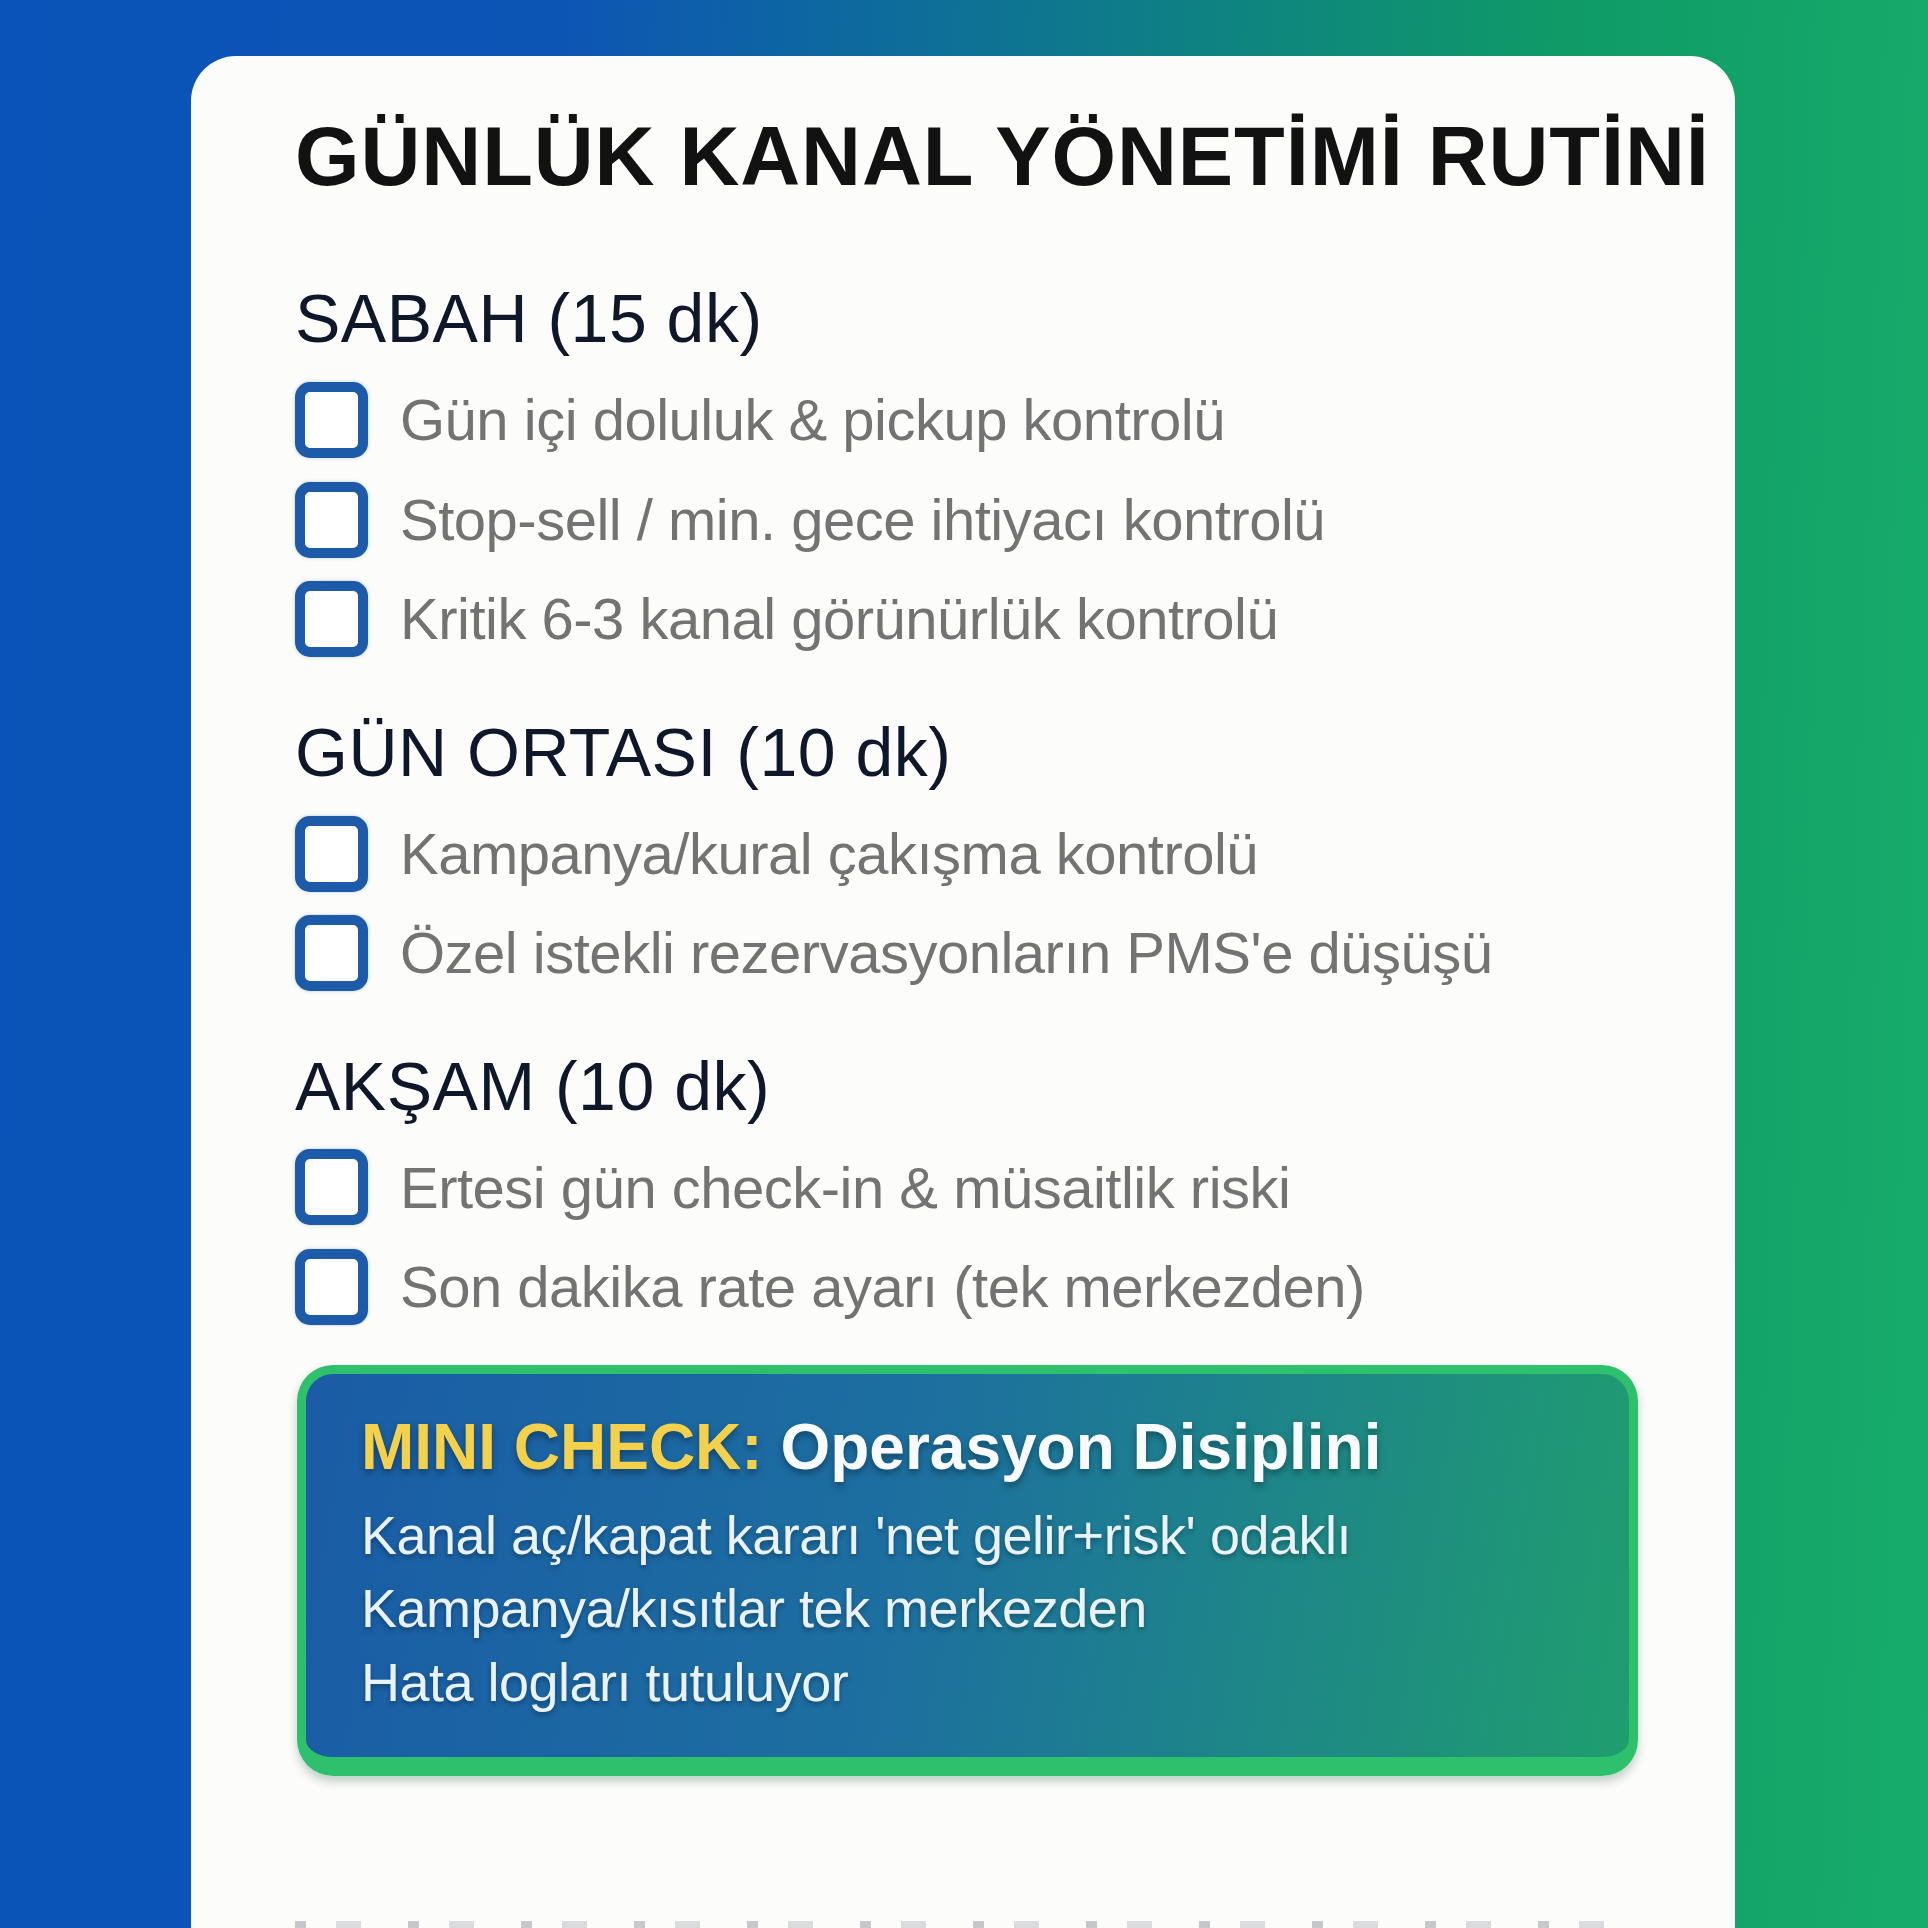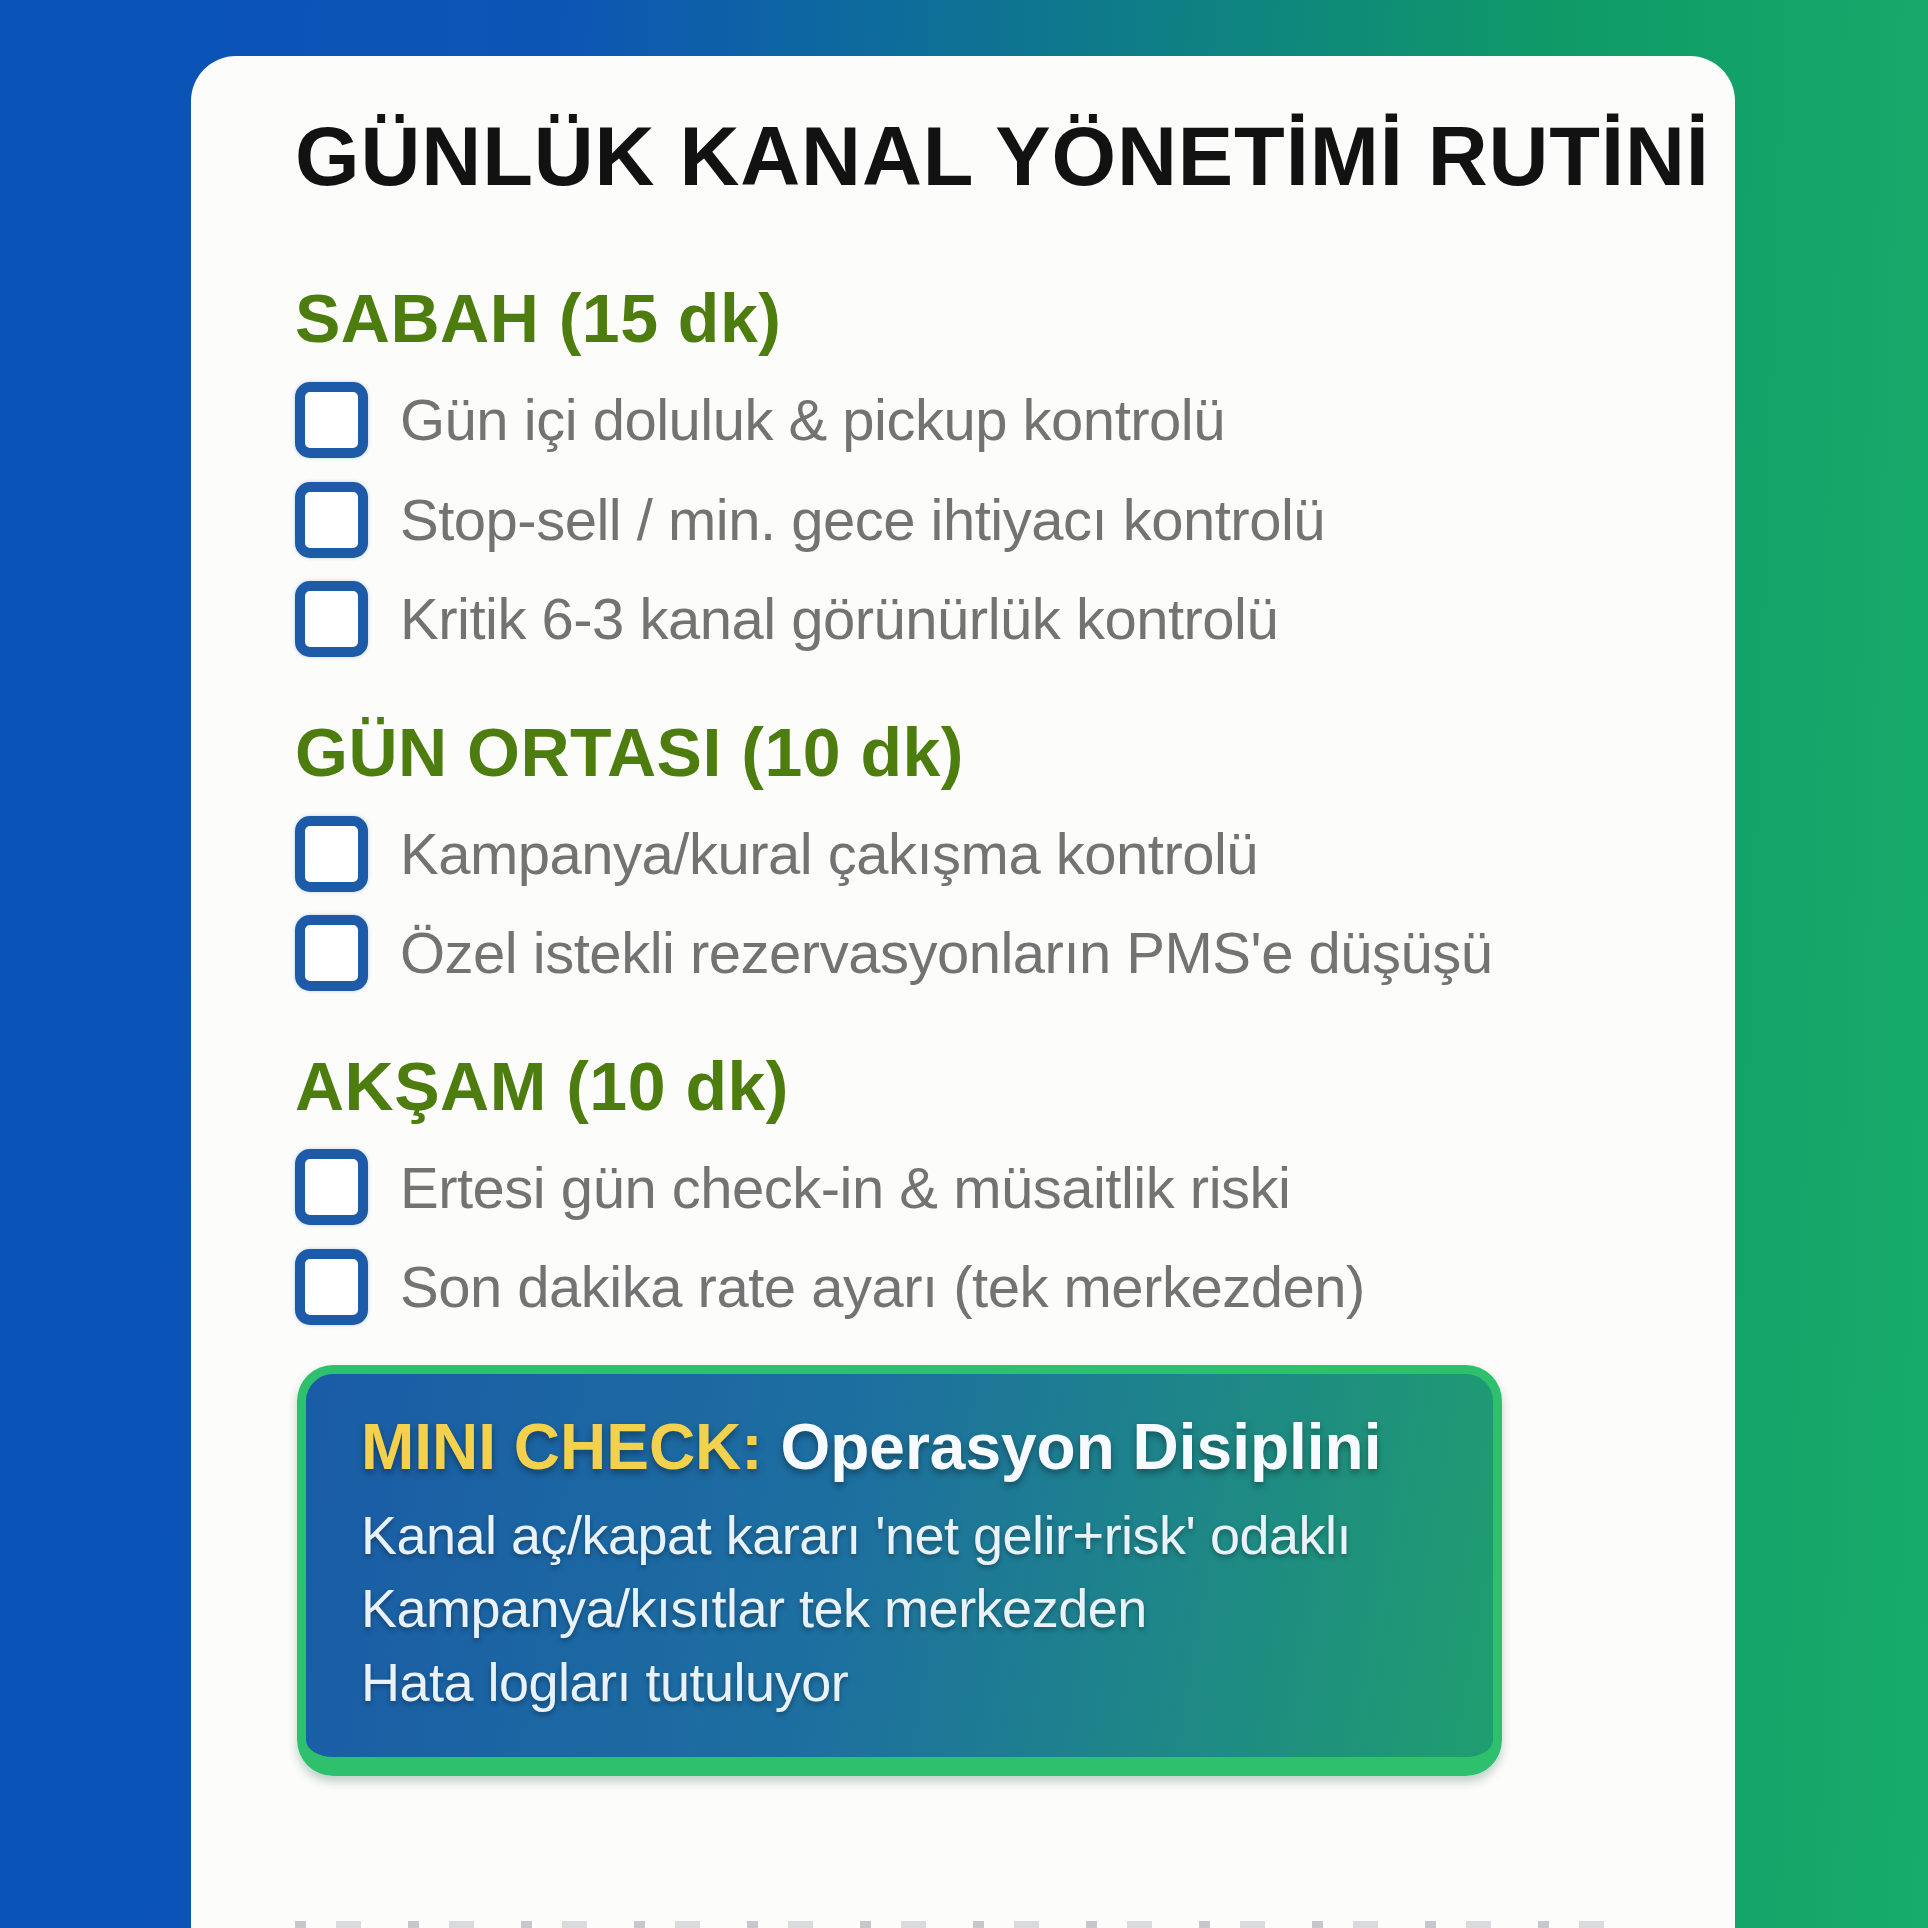--- a/index.html
+++ b/index.html
@@ -34,22 +34,22 @@
     color: #121212;
     text-align: center;
     letter-spacing: 0.9px;
     white-space: nowrap;
     margin: 0;
     line-height: 1.1;
   }
   .section { margin-top: 60px; }
   .section-heading {
     font-size: 68px;
-    font-weight: bold;
-    color: #4d7c0f;
+    font-weight: normal;
+    color: #0f172a;
     margin: 12px 0 28px 0;
     line-height: 1.05;
     letter-spacing: 0.5px;
   }
   .check-row {
     display: flex;
     align-items: center;
     gap: 32px;
     margin-bottom: 24.5px;
     height: 75px;
@@ -66,21 +66,21 @@
   .check-label {
     font-size: 58px;
     color: #737373;
     line-height: 1.1;
     white-space: nowrap;
     letter-spacing: -0.5px;
   }
   .minibox {
     box-sizing: border-box;
     margin: 41px 0 0 1.9px;
-    width: 1205px;
+    width: 1341px;
     border: 9.4px solid #2ec06c;
     border-bottom-width: 19px;
     border-radius: 36px;
     background: linear-gradient(100deg, #1a5ca6 0%, #1d6fa0 45%, #1f9e6f 100%);
     padding: 36px 55px 38px 55px;
     box-shadow: 0 5.6px 9.4px rgba(20,80,60,0.25);
   }
   .mini-heading {
     font-size: 64px;
     font-weight: bold;

